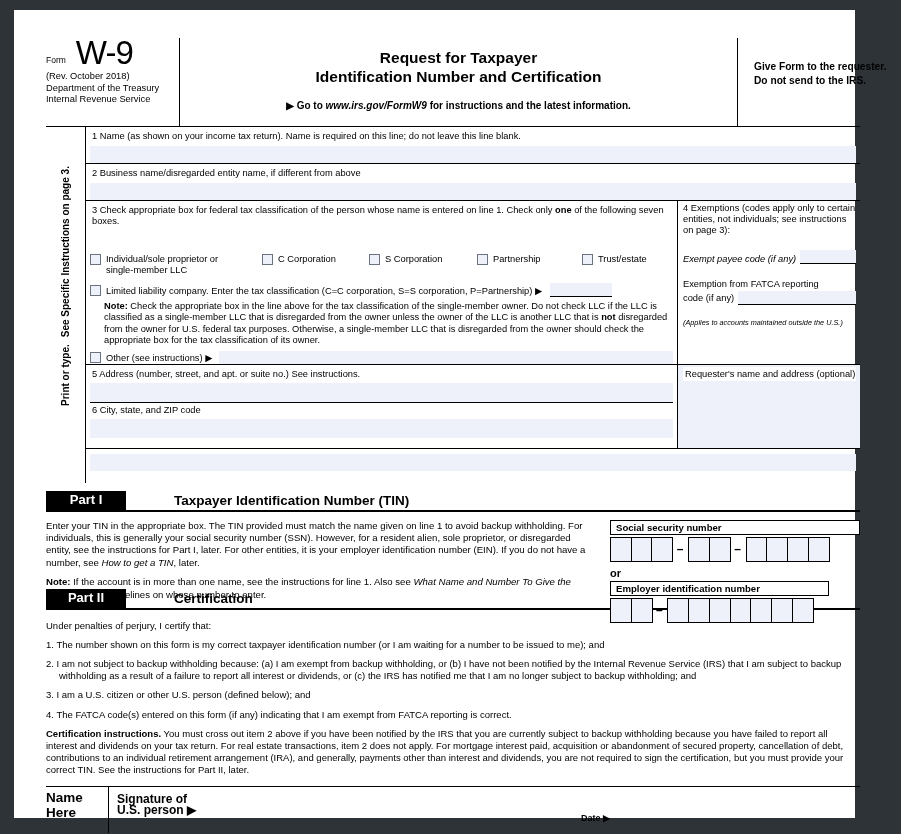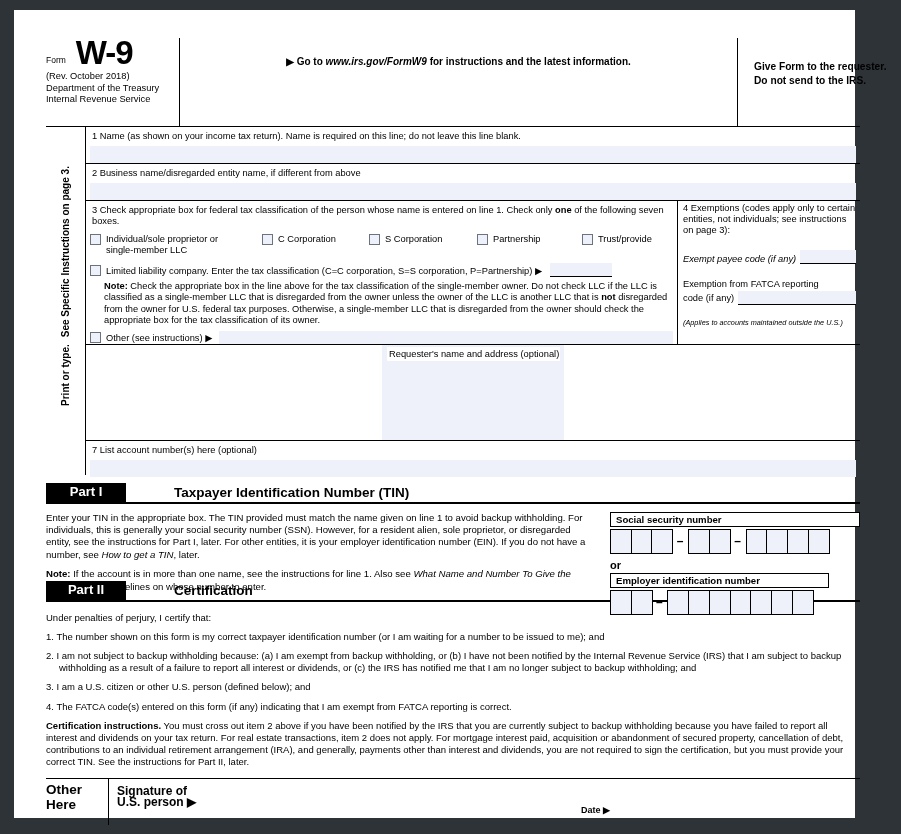--- a/index.html
+++ b/index.html
@@ -39,21 +39,21 @@
     box-sizing: border-box;
   }
   .hdr-formline { display: flex; align-items: flex-end; }
   .hdr-formword {
     font-size: 8.5px;
     line-height: 10px;
     padding-bottom: 3px;
   }
   .hdr-w9 {
     font-size: 33px;
-    font-weight: bold;
+    font-weight: normal;
     letter-spacing: -1px;
     line-height: 30px;
     margin-left: 10px;
   }
   .hdr-rev { font-size: 9.3px; line-height: 12px; margin-top: 2px; }
   .hdr-dept { font-size: 9.3px; line-height: 10.5px; margin-top: 1px;}
   .hdr-mid {
     flex: 1;
     border-left: 1.6px solid #000;
     padding: 4px 6px 0 6px;
@@ -140,21 +140,21 @@
     border: 1.1px solid #6b7280;
     background: #eef0fa;
     vertical-align: -1px;
     flex: 0 0 9px;
   }
   .cls-line1 {
     display: flex;
     margin-top: 6px;
     align-items: flex-start;
   }
-  .cls-opt { display: flex; gap: 5px; font-size: 9.3px; line-height: 11px; }
+  .cls-opt { display: flex; gap: 5px; font-size: 9.3px; line-height: 11px; margin-top: 20px; }
   .cls-opt.w1 { width: 172px; }
   .cls-opt.w2 { width: 107px; }
   .cls-opt.w3 { width: 108px; }
   .cls-opt.w4 { width: 105px; }
   .cls-line2 { display: flex; gap: 5px; margin-top: 7px; align-items: center; font-size: 9.3px; }
   .llc-entry {
     display: inline-block;
     width: 62px; height: 13px;
     background: #eef0fa;
     border-bottom: 1.2px solid #000;
@@ -181,21 +181,21 @@
   .ex-row .ex-lab { white-space: nowrap; font-style: italic; }
   .ex-blank { flex: 1; height: 13px; background: #eef0fa; border-bottom: 1.2px solid #000; margin-left: 4px; }
   .ex-fatca { font-size: 9.3px; margin-top: 14px; line-height: 13px; }
   .ex-fatca-row { display: flex; align-items: flex-end; }
   .ex-applies { font-size: 7.3px; font-style: italic; margin-top: 13px; }
 
   
   .r-addr { }
   .c-addr { flex: 1; border-right: 1.4px solid #000; padding: 2px 4px 0 4px; }
   .c-addr .sub { border-bottom: 1.4px solid #000; }
-  .c-req { width: 182px; flex: 0 0 182px; padding: 2px 4px 16px 5px; background: #eef0fa; }
+  .c-req { width: 182px; flex: 0 0 182px; padding: 2px 4px 4px 5px; background: #eef0fa; }
   .c-req .reqlbl { background: #fff; }
   .addr-strip { height: 19px; background: #eef0fa; margin-top: 2px; }
   .r-acct { height: 34px; }
   .r-acct .cell { flex: 1; padding: 2px 4px 0 4px; }
 
   
   .part-bar {
     display: flex;
     align-items: stretch;
     border-bottom: 2.4px solid #000;
@@ -275,20 +275,24 @@
         <div class="hdr-formword">Form</div>
         <div class="hdr-w9">W-9</div>
       </div>
       <div class="hdr-rev">(Rev. October 2018)</div>
       <div class="hdr-dept">
         <div>Department of the Treasury</div>
         <div>Internal Revenue Service</div>
       </div>
     </div>
     <div class="hdr-mid">
+      <div class="hdr-title">
+        <div>Request for Taxpayer</div>
+        <div>Identification Number and Certification</div>
+      </div>
       <div class="hdr-goto">
         <span>▶ Go to </span><i>www.irs.gov/FormW9</i><span> for instructions and the latest information.</span>
       </div>
     </div>
     <div class="hdr-right">Give Form to the requester. Do not send to the IRS.</div>
   </div>
 
   <div class="body-wrap">
 
     <div class="side-rail">
@@ -335,21 +339,21 @@
             <div class="cls-opt w3">
               <span class="cb"></span>
               <span>S Corporation</span>
             </div>
             <div class="cls-opt w4">
               <span class="cb"></span>
               <span>Partnership</span>
             </div>
             <div class="cls-opt">
               <span class="cb"></span>
-              <span>Trust/provide</span>
+              <span>Trust/estate</span>
             </div>
           </div>
 
           <div class="cls-line2">
             <span class="cb"></span>
             <span>Limited liability company. Enter the tax classification (C=C corporation, S=S corporation, P=Partnership) ▶</span>
             <span class="llc-entry"></span>
           </div>
 
           <div class="note">
@@ -374,29 +378,38 @@
             <div class="ex-fatca-row">
               <span class="ex-lab">code (if any)</span>
               <span class="ex-blank"></span>
             </div>
           </div>
           <div class="ex-applies">(Applies to accounts maintained outside the U.S.)</div>
         </div>
       </div>
 
       <div class="row r-addr">
+        <div class="cell c-addr">
+          <div class="sub">
+            <div class="lbl">5  Address (number, street, and apt. or suite no.) See instructions.</div>
+            <div class="addr-strip"></div>
+          </div>
+          <div>
+            <div class="lbl">6  City, state, and ZIP code</div>
+            <div class="addr-strip"></div>
+          </div>
+        </div>
         <div class="cell c-req">
           <div class="lbl reqlbl">Requester's name and address (optional)</div>
           <div style="height:63px;"></div>
         </div>
       </div>
 
       <div class="row r-acct" style="border-bottom:none;">
         <div class="cell">
-          <div class="lbl">7  List account number(s) here (optional)</div>
           <div class="field-strip"></div>
         </div>
       </div>
 
     </div>
   </div>
 
   <div style="margin-left:32px; margin-right:27px;">
     <div class="part-bar">
       <div class="part-tag">Part I</div>
@@ -470,21 +483,21 @@
       <p class="numitem">2. I am not subject to backup withholding because: (a) I am exempt from backup withholding, or (b) I have not been notified by the Internal Revenue Service (IRS) that I am subject to backup withholding as a result of a failure to report all interest or dividends, or (c) the IRS has notified me that I am no longer subject to backup withholding; and</p>
       <p class="numitem">3. I am a U.S. citizen or other U.S. person (defined below); and</p>
       <p class="numitem">4. The FATCA code(s) entered on this form (if any) indicating that I am exempt from FATCA reporting is correct.</p>
       <p>
         <b>Certification instructions.</b><span> You must cross out item 2 above if you have been notified by the IRS that you are currently subject to backup withholding because you have failed to report all interest and dividends on your tax return. For real estate transactions, item 2 does not apply. For mortgage interest paid, acquisition or abandonment of secured property, cancellation of debt, contributions to an individual retirement arrangement (IRA), and generally, payments other than interest and dividends, you are not required to sign the certification, but you must provide your correct TIN. See the instructions for Part II, later.</span>
       </p>
     </div>
 
     <div class="sign">
       <div class="sign-tag">
-        <div>Other</div>
+        <div>Name</div>
         <div>Here</div>
       </div>
       <div class="sign-body">
         <div class="sign-lab">
           <div>Signature of</div>
           <div>U.S. person ▶</div>
         </div>
         <div style="flex:1;"></div>
         <div class="sign-date">
           <span>Date ▶</span>

